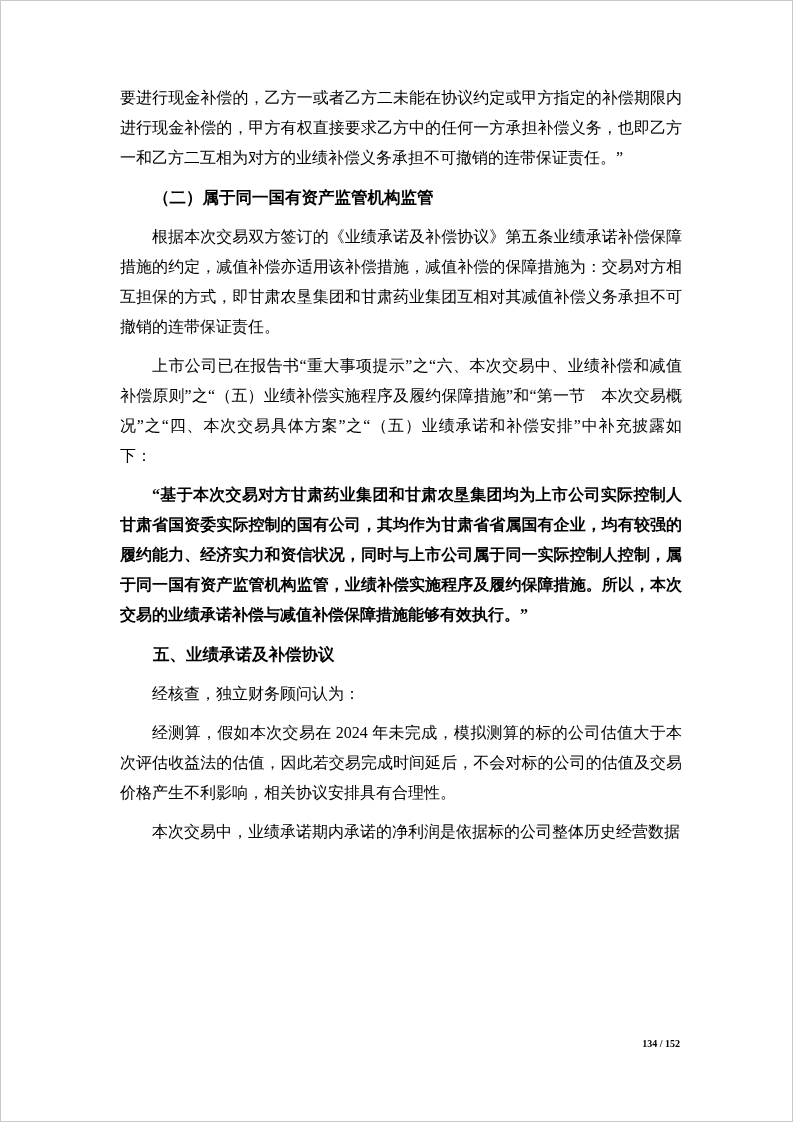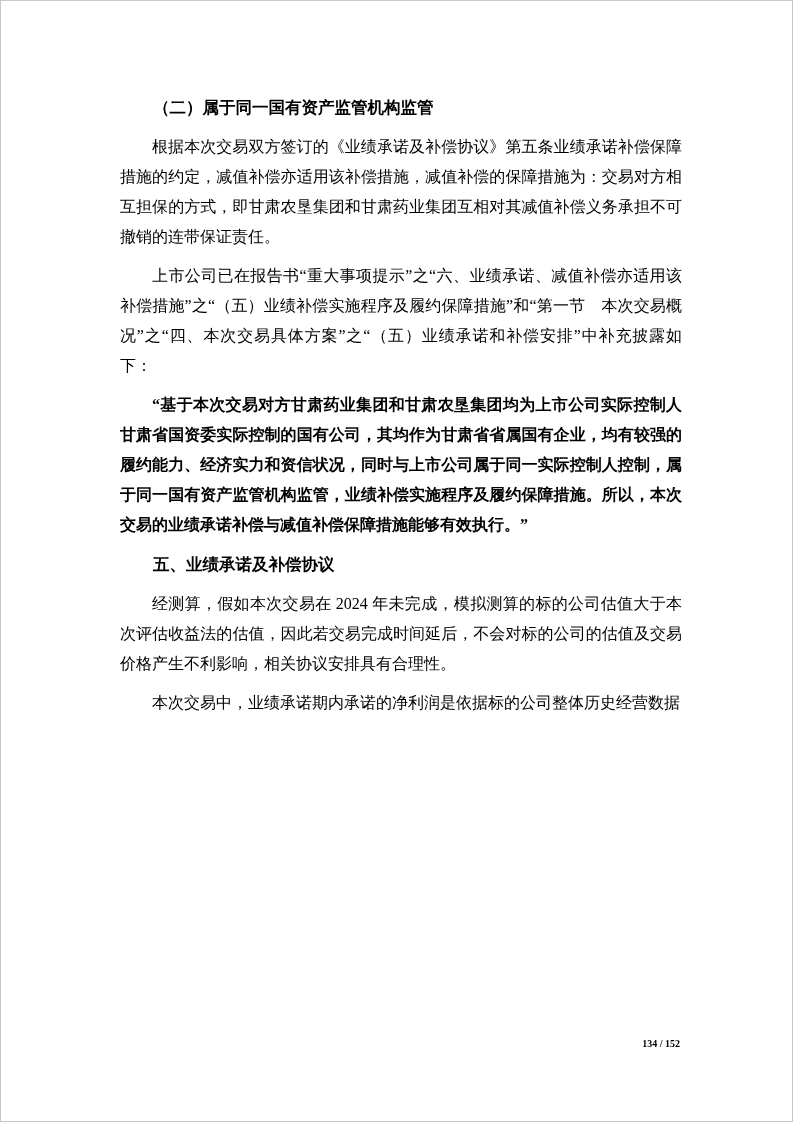--- a/index.html
+++ b/index.html
@@ -49,32 +49,34 @@
     font-size: 10px;
     font-weight: bold;
     font-family: "Liberation Serif", "DejaVu Serif", serif;
   }
 </style>
 </head>
 <body>
 
 <div class="page">
   <div class="content">
+    <p class="para no-indent">要进行现金补偿的，乙方一或者乙方二未能在协议约定或甲方指定的补偿期限内进行现金补偿的，甲方有权直接要求乙方中的任何一方承担补偿义务，也即乙方一和乙方二互相为对方的业绩补偿义务承担不可撤销的连带保证责任。”</p>
 
 
     <h2 class="heading">（二）属于同一国有资产监管机构监管</h2>
 
     <p class="para indent">根据本次交易双方签订的《业绩承诺及补偿协议》第五条业绩承诺补偿保障措施的约定，减值补偿亦适用该补偿措施，减值补偿的保障措施为：交易对方相互担保的方式，即甘肃农垦集团和甘肃药业集团互相对其减值补偿义务承担不可撤销的连带保证责任。</p>
 
-    <p class="para indent">上市公司已在报告书“重大事项提示”之“六、业绩承诺、减值补偿亦适用该补偿措施”之“（五）业绩补偿实施程序及履约保障措施”和“第一节　本次交易概况”之“四、本次交易具体方案”之“（五）业绩承诺和补偿安排”中补充披露如下：</p>
+    <p class="para indent">上市公司已在报告书“重大事项提示”之“六、本次交易中、业绩补偿和减值补偿原则”之“（五）业绩补偿实施程序及履约保障措施”和“第一节　本次交易概况”之“四、本次交易具体方案”之“（五）业绩承诺和补偿安排”中补充披露如下：</p>
 
     <p class="para indent bold">“基于本次交易对方甘肃药业集团和甘肃农垦集团均为上市公司实际控制人甘肃省国资委实际控制的国有公司，其均作为甘肃省省属国有企业，均有较强的履约能力、经济实力和资信状况，同时与上市公司属于同一实际控制人控制，属于同一国有资产监管机构监管，业绩补偿实施程序及履约保障措施。所以，本次交易的业绩承诺补偿与减值补偿保障措施能够有效执行。”</p>
 
     <h2 class="heading">五、业绩承诺及补偿协议</h2>
 
+    <p class="para indent">经核查，独立财务顾问认为：</p>
 
     <p class="para indent">经测算，假如本次交易在 2024 年未完成，模拟测算的标的公司估值大于本次评估收益法的估值，因此若交易完成时间延后，不会对标的公司的估值及交易价格产生不利影响，相关协议安排具有合理性。</p>
 
     <p class="para indent">本次交易中，业绩承诺期内承诺的净利润是依据标的公司整体历史经营数据</p>
   </div>
 
   <div class="footer">134 / 152</div>
 </div>
 
 </body></html>

